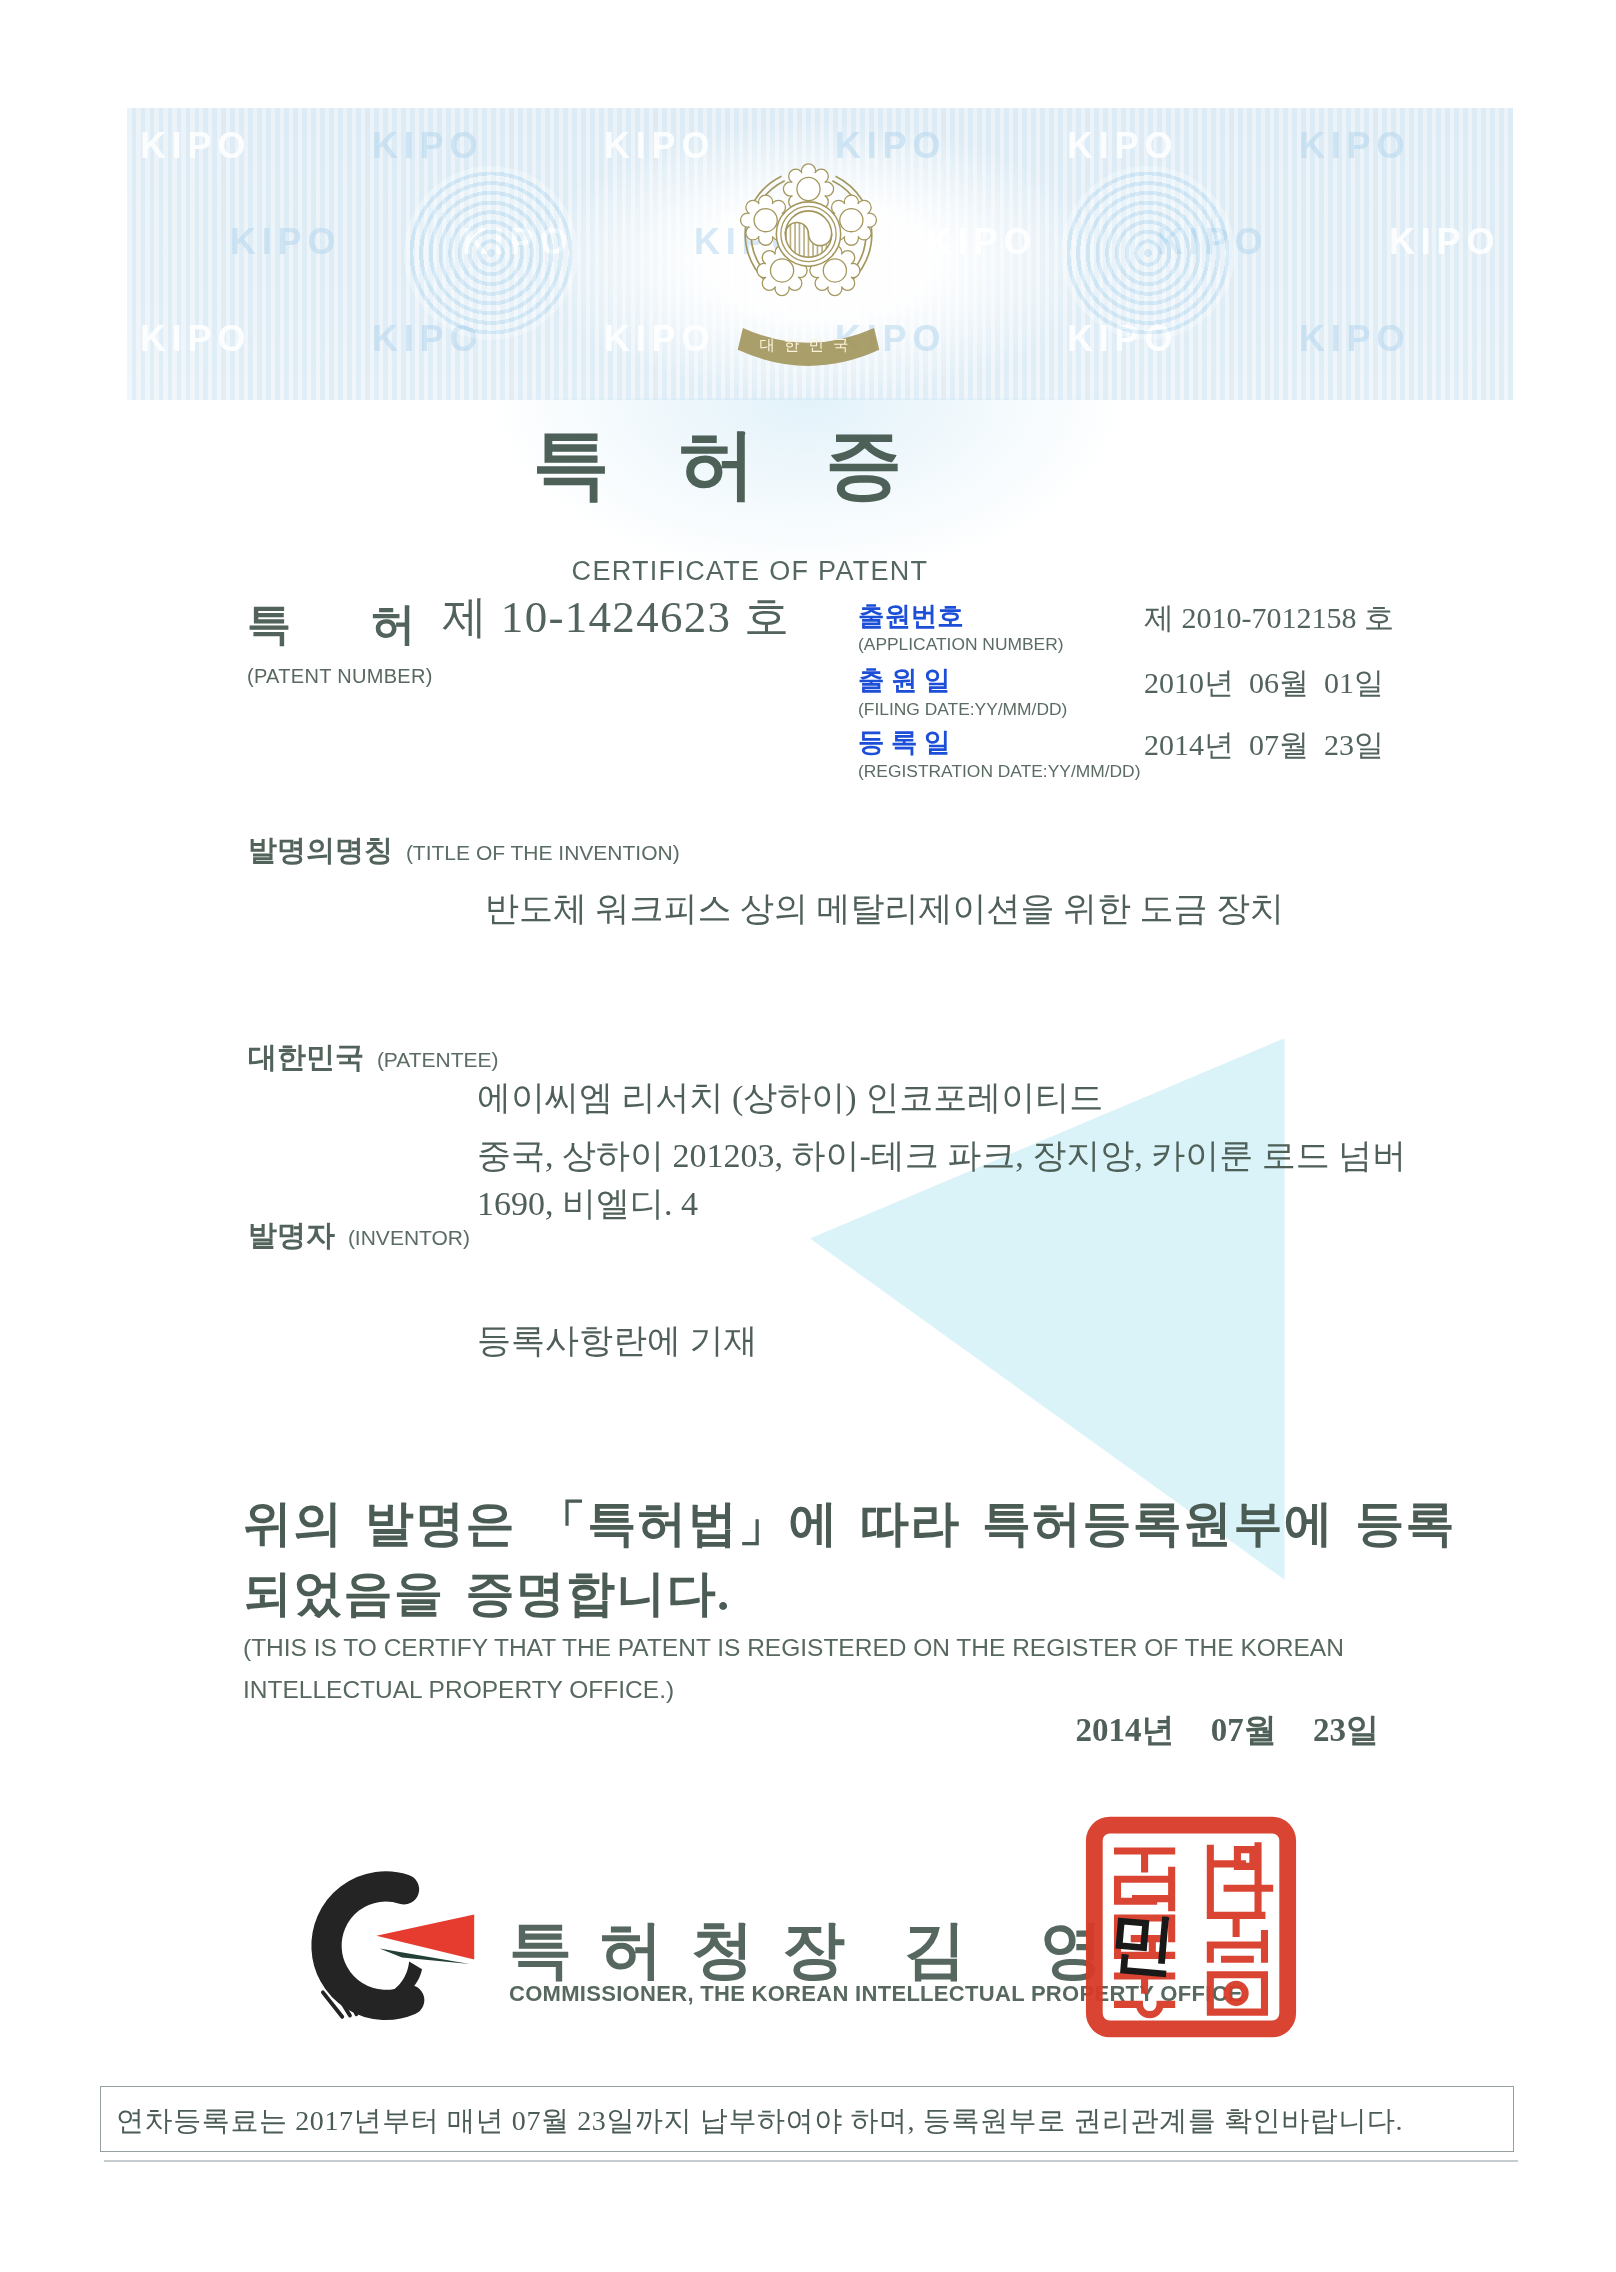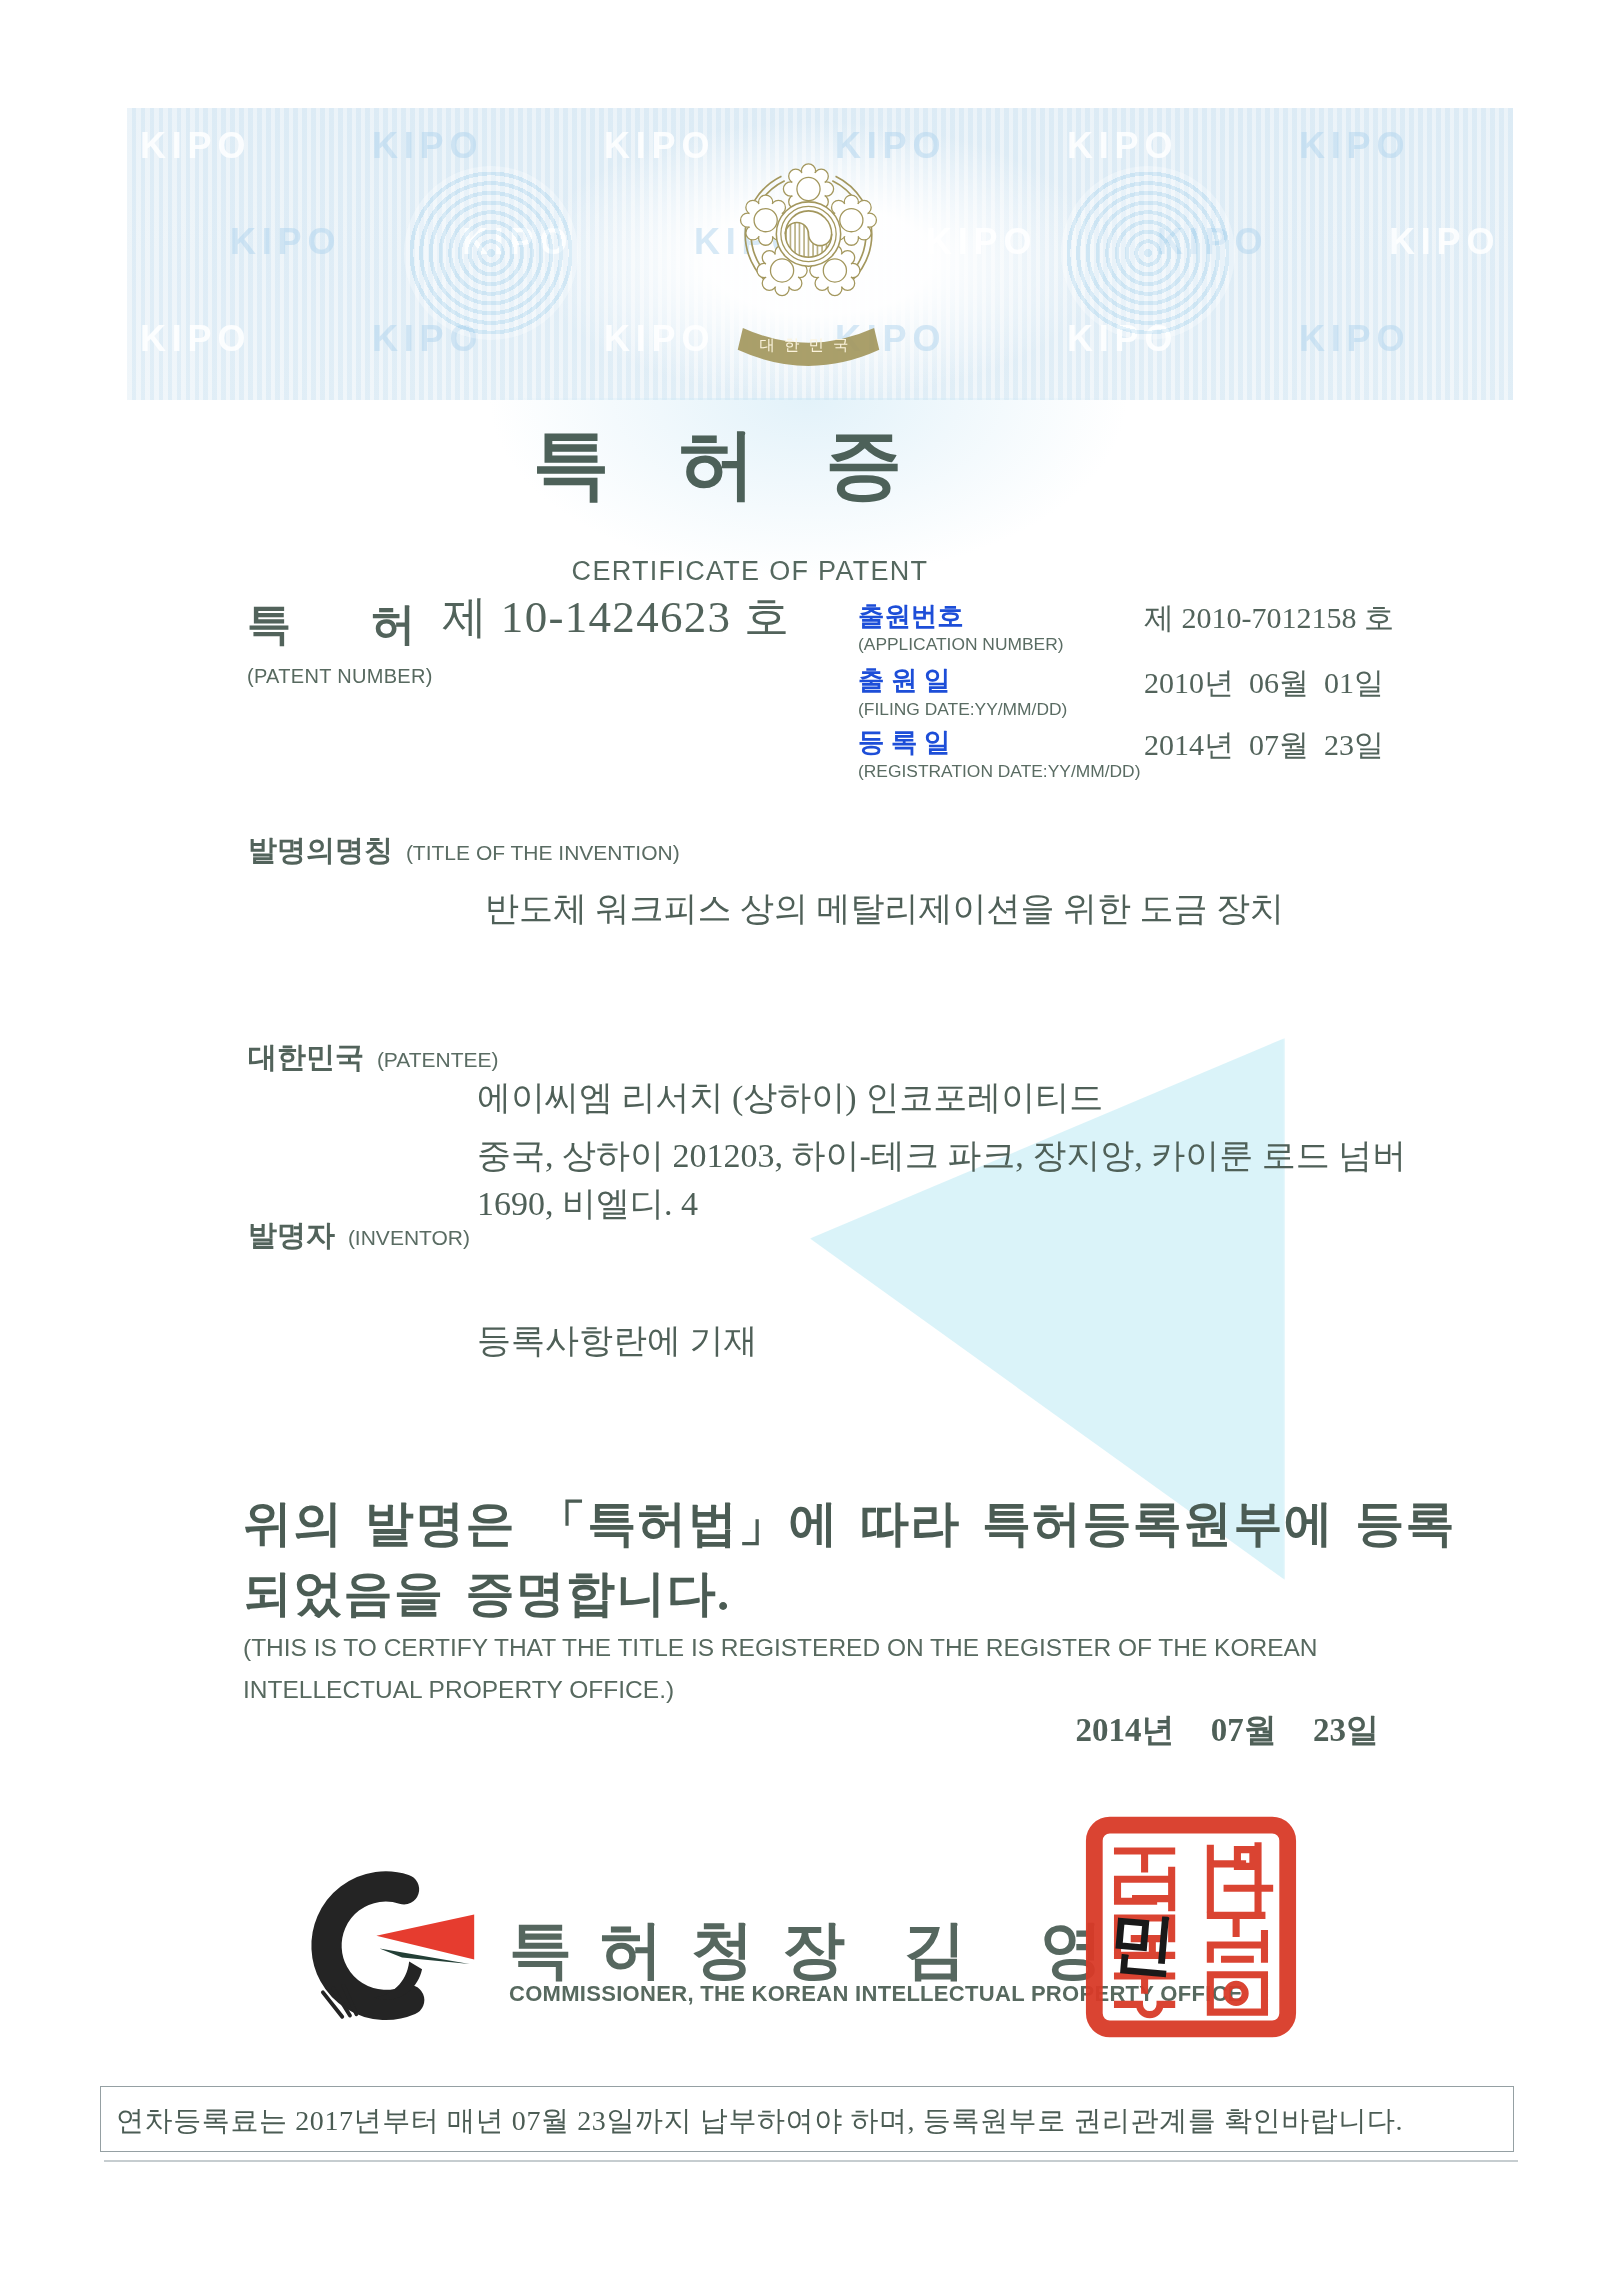--- a/index.html
+++ b/index.html
@@ -214,21 +214,21 @@
 <div class="val-line addr2">1690, 비엘디. 4</div>
 
 <div class="sec-line sec3">
   <span class="sec-kr">발명자</span>
   <span class="sec-en">(INVENTOR)</span>
 </div>
 <div class="val-line inventor-value">등록사항란에 기재</div>
 
 <div class="stmt stmt1">위의 발명은 「특허법」에 따라 특허등록원부에 등록</div>
 <div class="stmt stmt2">되었음을 증명합니다.</div>
-<div class="stmt-en stmt-en1">(THIS IS TO CERTIFY THAT THE TITLE IS REGISTERED ON THE REGISTER OF THE KOREAN</div>
+<div class="stmt-en stmt-en1">(THIS IS TO CERTIFY THAT THE PATENT IS REGISTERED ON THE REGISTER OF THE KOREAN</div>
 <div class="stmt-en stmt-en2">INTELLECTUAL PROPERTY OFFICE.)</div>
 <div class="abs stmt-date">2014년 07월 23일</div>
 
 <svg class="abs kipo-logo" viewBox="0 0 320 262">
   <path d="M188 36 A92 92 0 1 0 196 208" fill="none" stroke="#242424" stroke-width="47" stroke-linecap="round"></path>
   <path d="M196 148 c-4 34 -28 52 -54 56 c32 12 66 -8 74 -44 z" fill="#242424"></path>
   <g stroke="#242424" stroke-width="6" stroke-linecap="round">
     <line x1="62" y1="196" x2="92" y2="234"></line>
     <line x1="78" y1="190" x2="104" y2="232"></line>
     <line x1="94" y1="186" x2="114" y2="230"></line>

